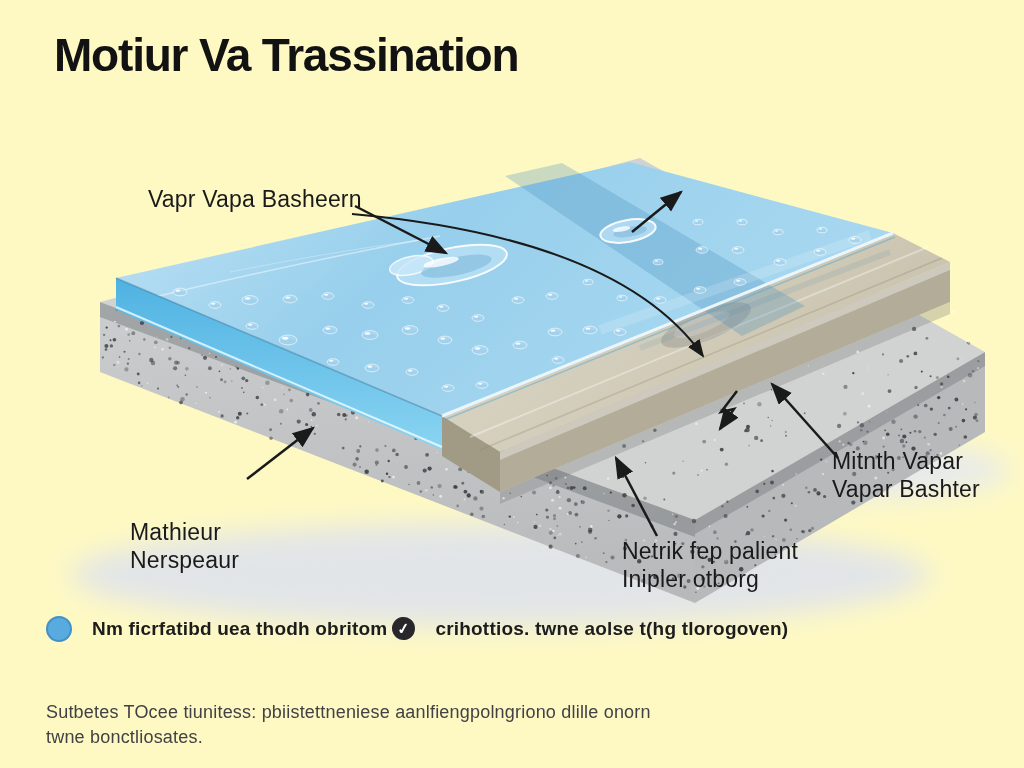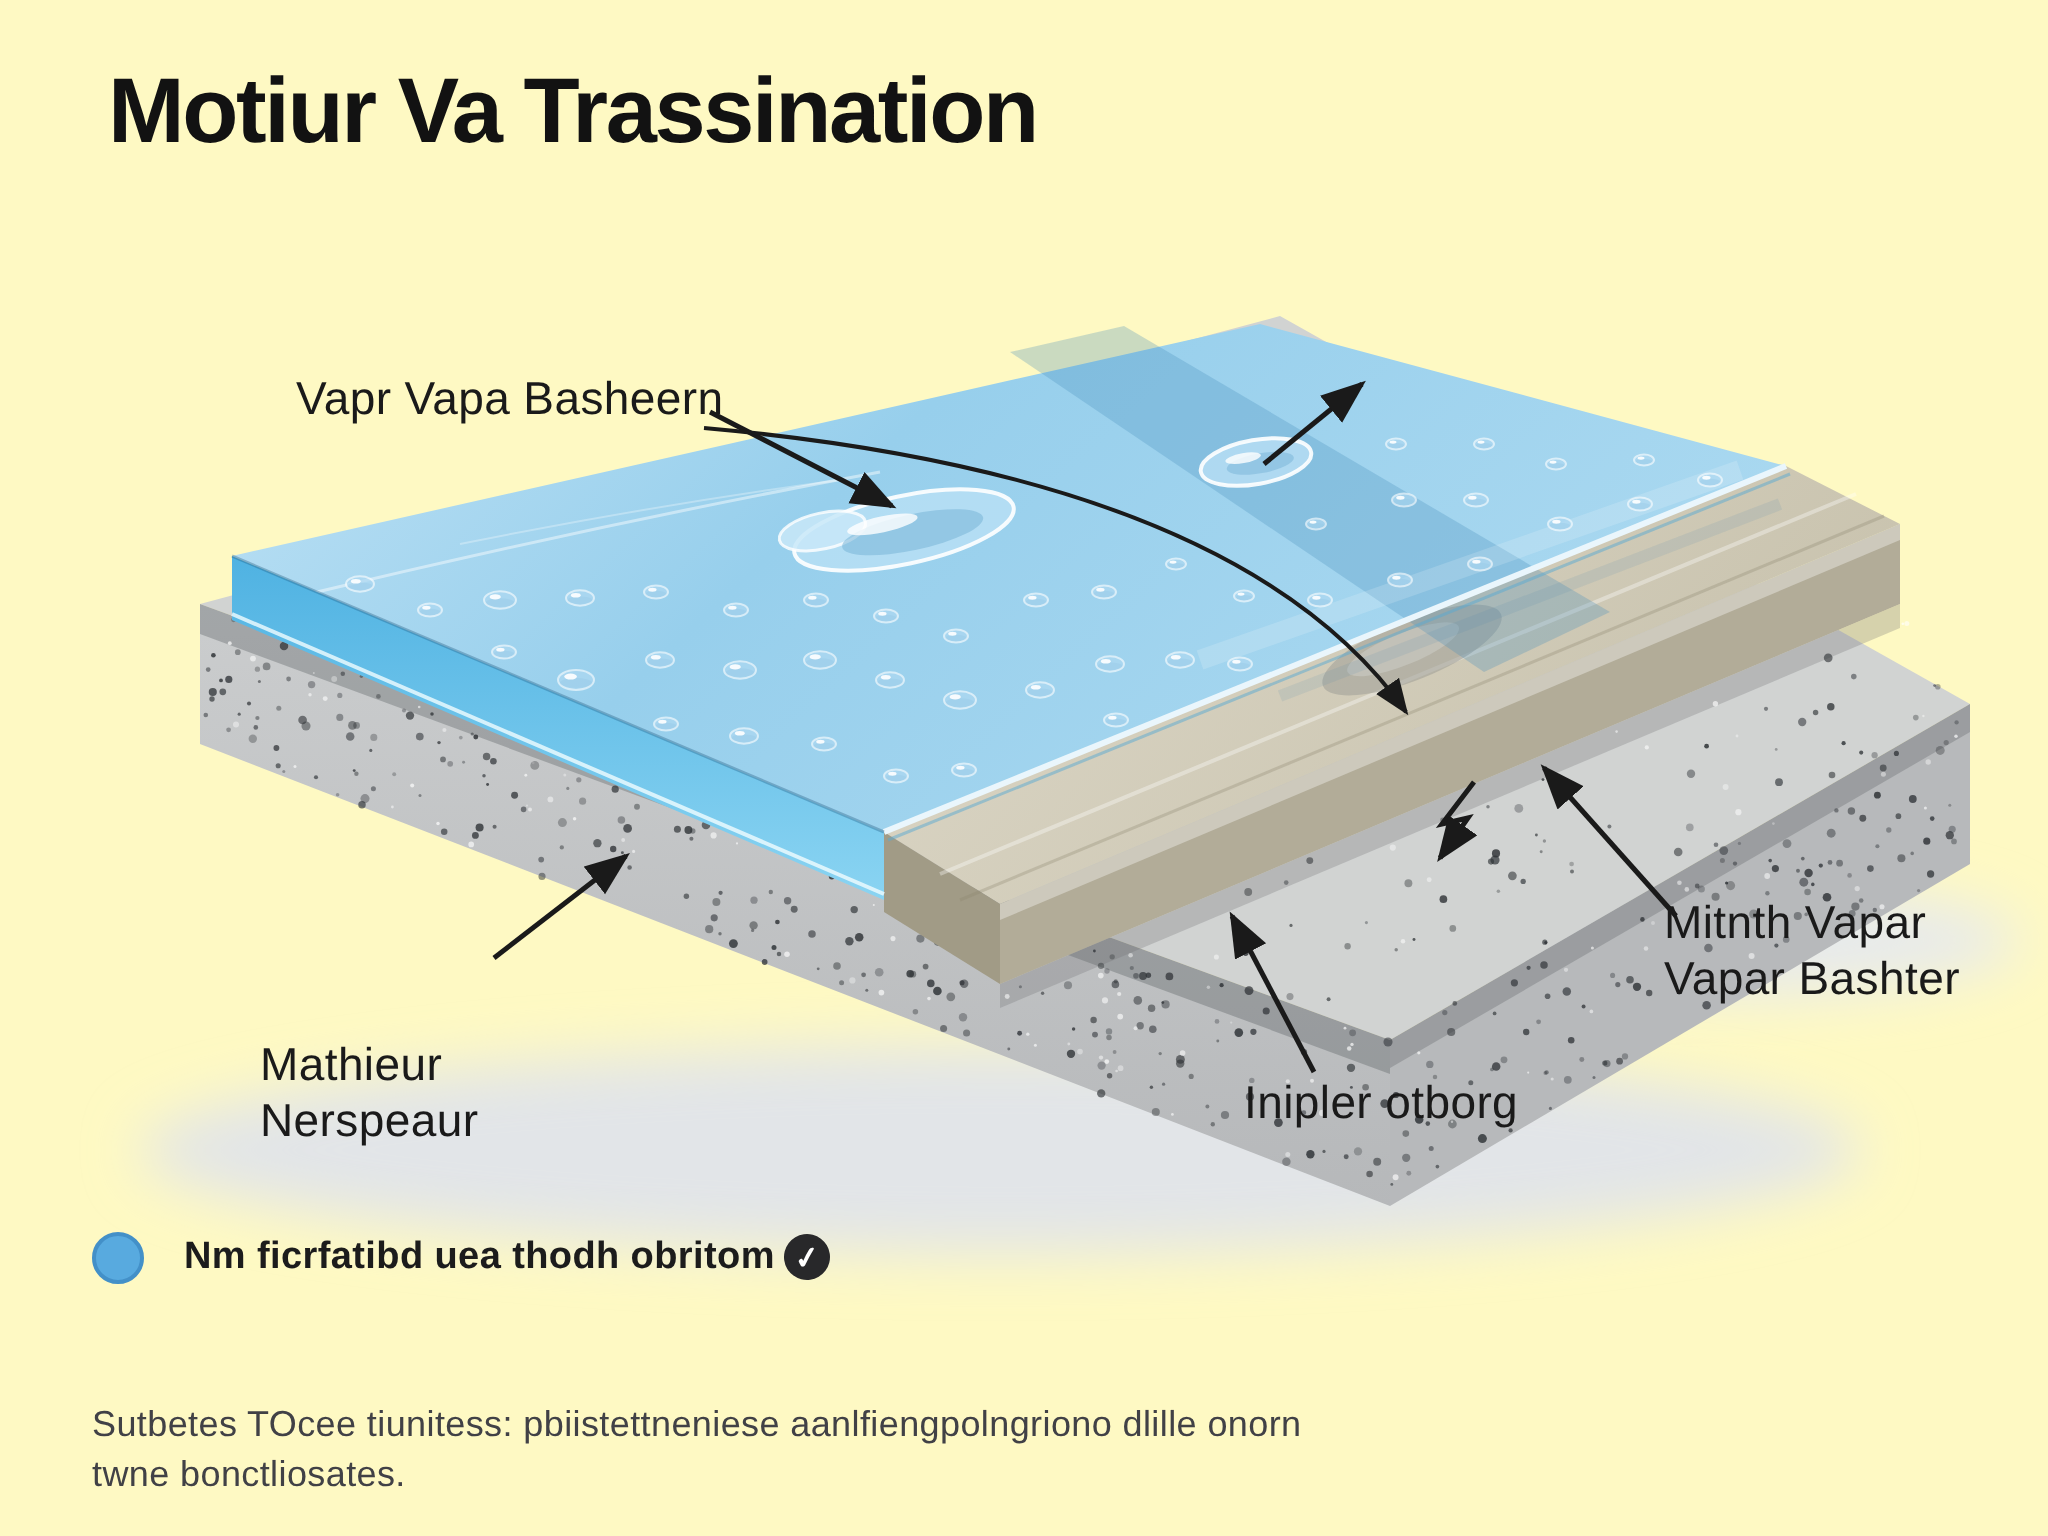--- a/index.html
+++ b/index.html
@@ -777,30 +777,32 @@
   </div>
   <div class="anno" style="left:130px;top:476px;margin-top:42px;">
     <div>Mathieur</div>
     <div>Nerspeaur</div>
   </div>
   <div class="anno" style="left:832px;top:447px;">
     <div>Mitnth Vapar</div>
     <div>Vapar Bashter</div>
   </div>
   <div class="anno" style="left:622px;top:537px;">
+    <div>Netrik fep palient</div>
     <div>Inipler otborg</div>
   </div>
 
   <div class="legend">
     <div class="legend-row">
       <div class="dot-icon" style="background: rgb(88, 170, 223);"></div>
       <div class="legend-label">Nm ficrfatibd uea thodh obritom</div>
     </div>
     <div class="legend-row">
       <div class="check-icon" style="background: rgb(40, 40, 42);">✓</div>
+      <div class="legend-label">crihottios. twne aolse t(hg tlorogoven)</div>
     </div>
   </div>
 
   <div class="caption">
     <div>Sutbetes TOcee tiunitess: pbiistettneniese aanlfiengpolngriono dlille onorn</div>
     <div>twne bonctliosates.</div>
   </div>
 </div>
 
 </body></html>

